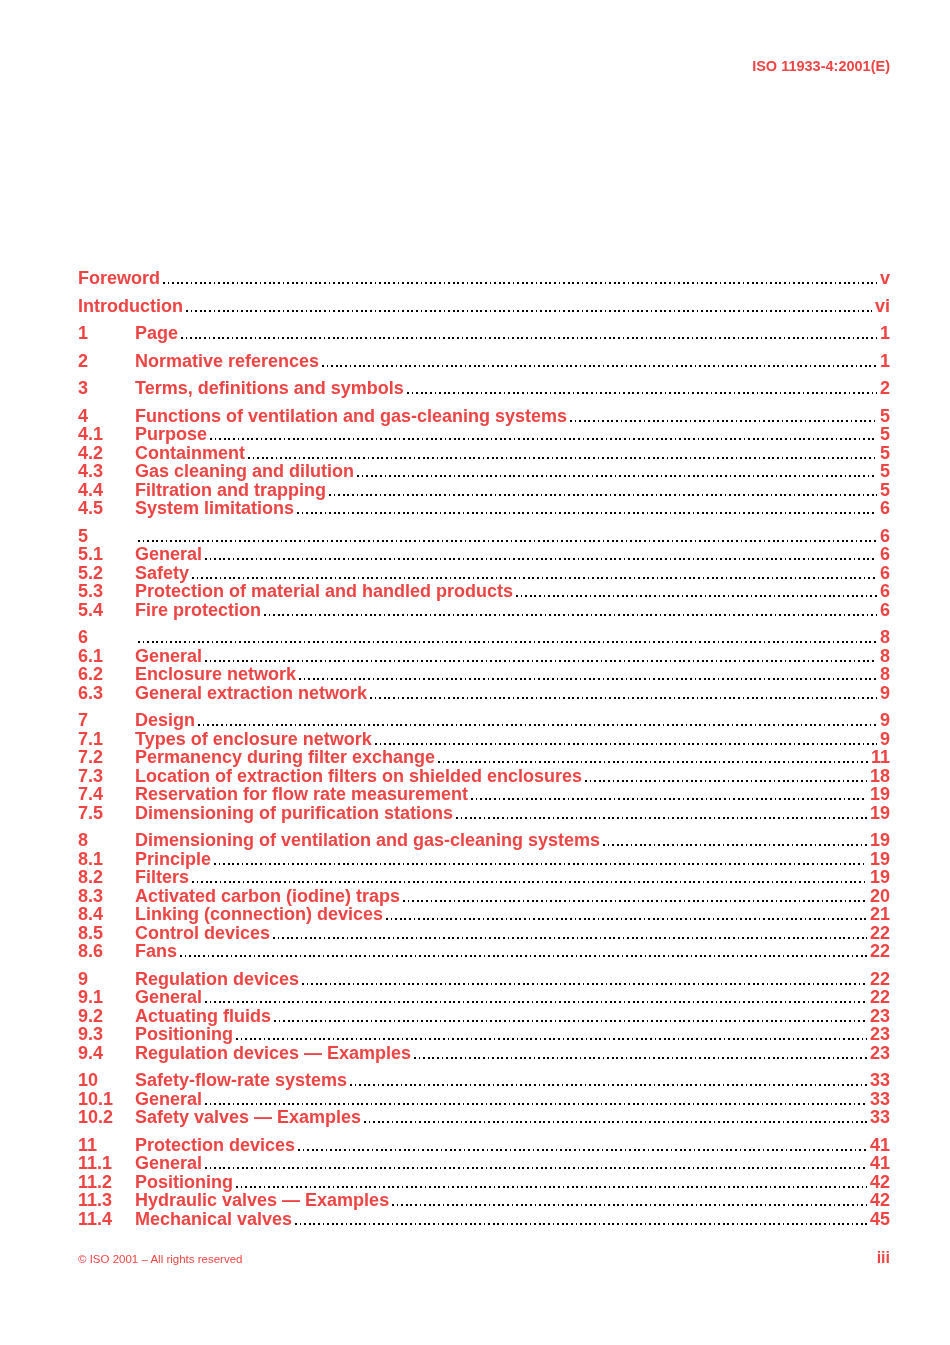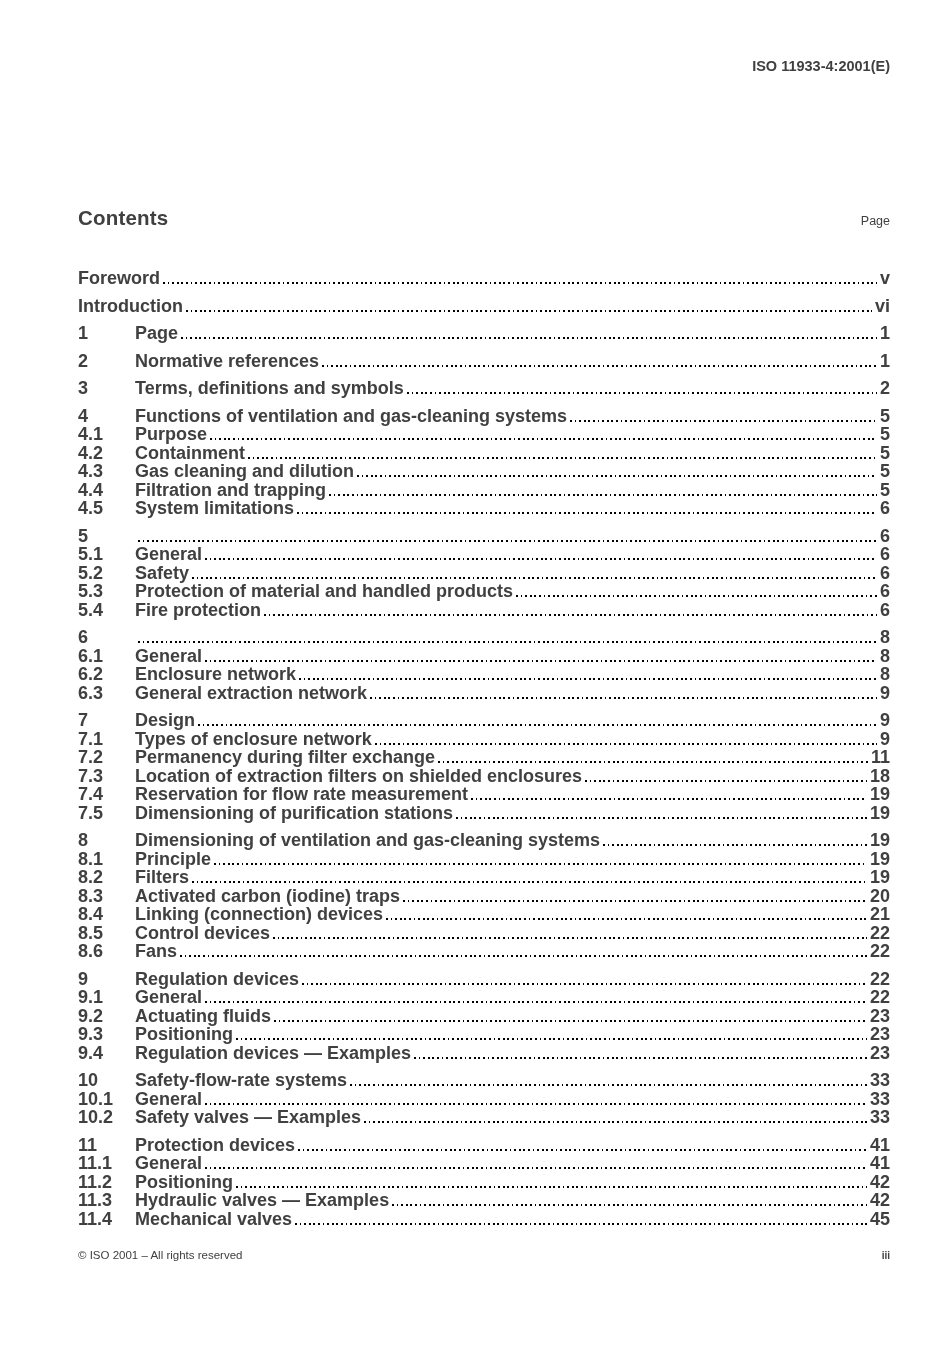--- a/index.html
+++ b/index.html
@@ -2,21 +2,21 @@
 <html><head>
 <meta charset="utf-8">
 <style>
   * { margin: 0; padding: 0; box-sizing: border-box; }
   html, body { background: #ffffff; }
   .page {
     position: relative;
     width: 950px;
     height: 1345px;
     background: #ffffff;
-    color: #404040;
+    color: #ef4444;
     font-family: "Liberation Sans", sans-serif;
     overflow: hidden;
     margin: 0 auto;
   }
   .doc-header {
     position: absolute;
     top: 58px;
     left: 78px;
     right: 60px;
     text-align: right;
@@ -73,35 +73,31 @@
     position: absolute;
     top: 1249px;
     left: 78px;
     right: 60px;
     display: flex;
     justify-content: space-between;
     align-items: baseline;
     font-size: 11.5px;
     font-weight: normal;
   }
-  .footer-page-num { font-weight: bold; font-size: 10px; }
+  .footer-page-num { font-weight: bold; font-size: 16px; }
 </style>
 </head>
 <body>
 
 <div class="page">
 
   <div class="doc-header">
     <span>ISO 11933-4:2001(E)</span>
   </div>
 
-  <div class="contents-bar">
-    <span class="contents-title">Contents</span>
-    <span class="page-label">Page</span>
-  </div>
 
   <div class="toc" id="toc">
       <div class="toc-group">
         <div class="toc-row">
           <span class="title">Foreword</span>
           <span class="leader"></span>
           <span class="pg">v</span>
         </div>
       </div>
       <div class="toc-group">

